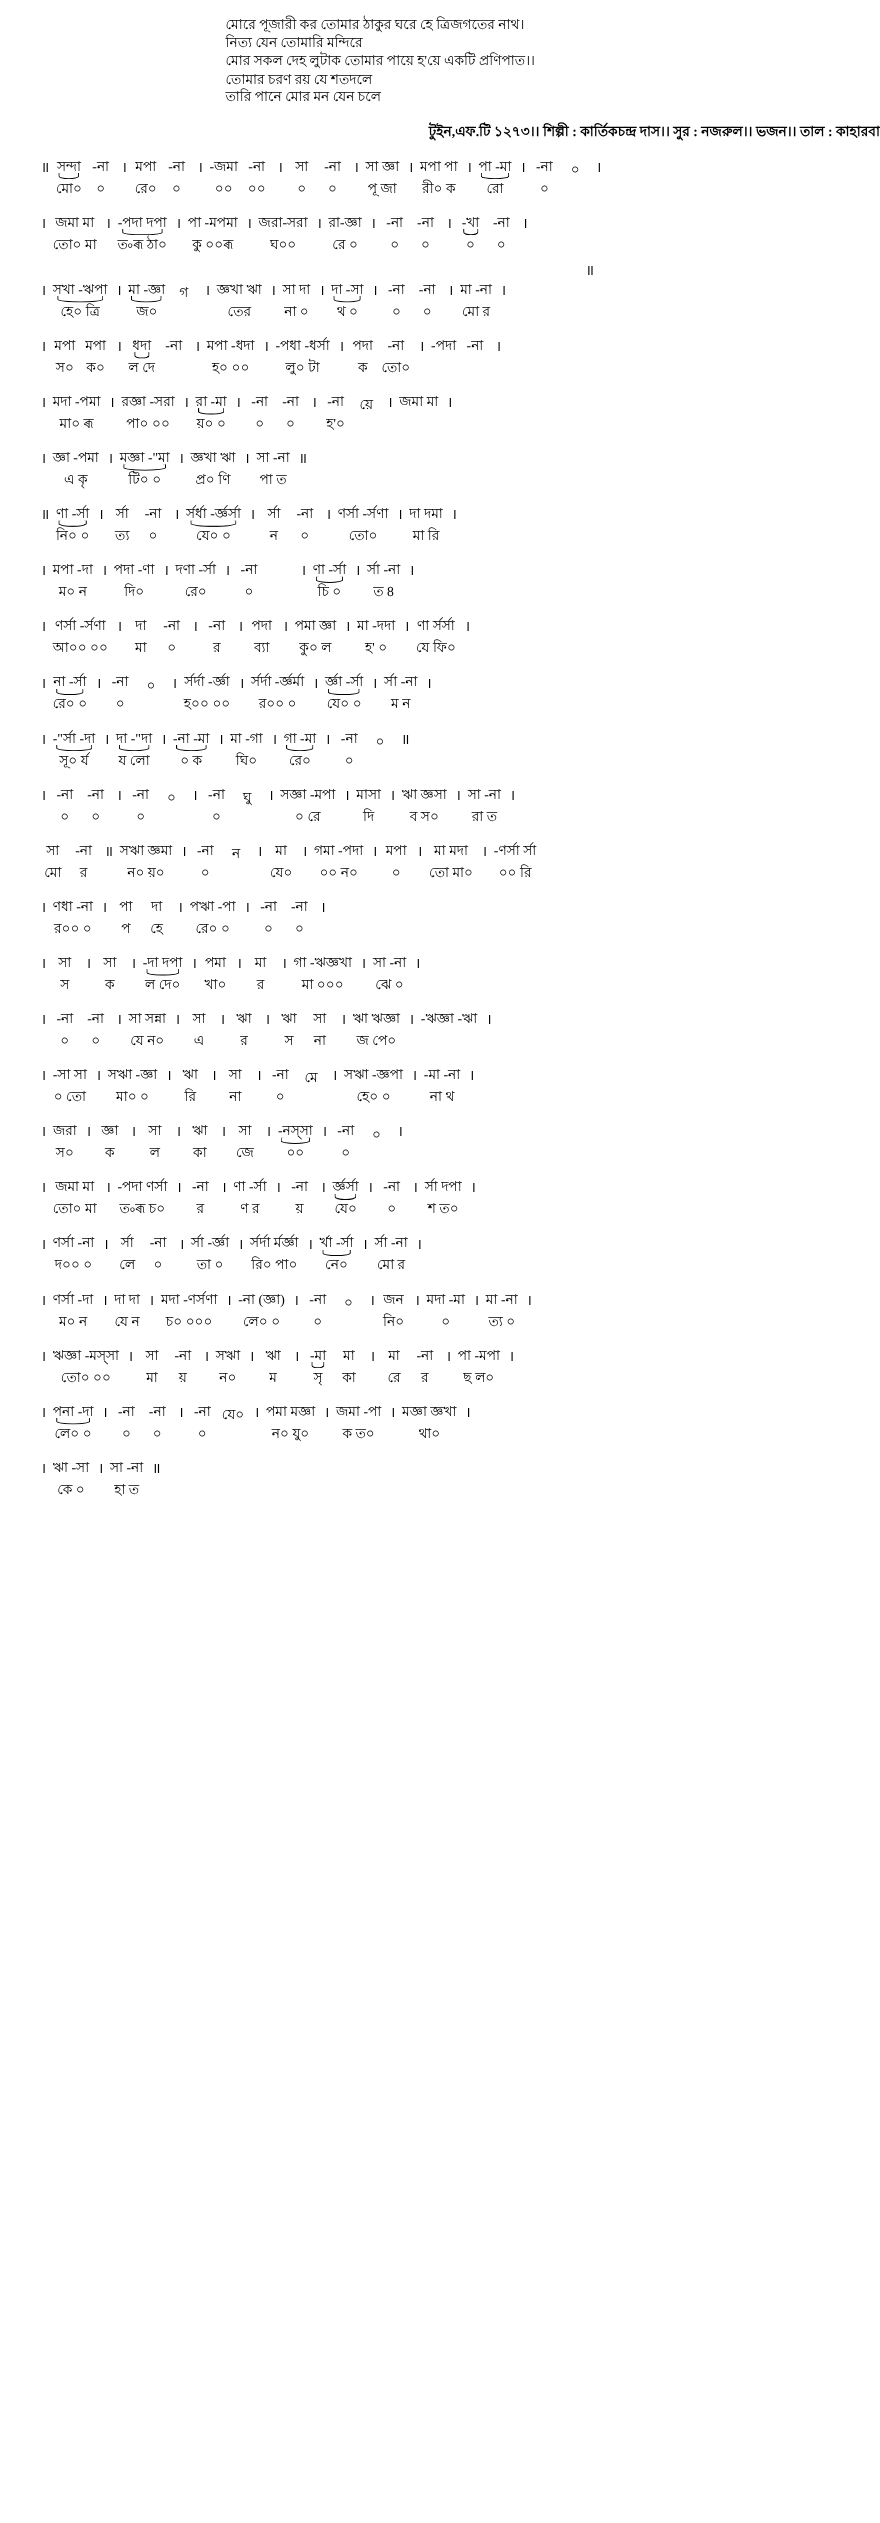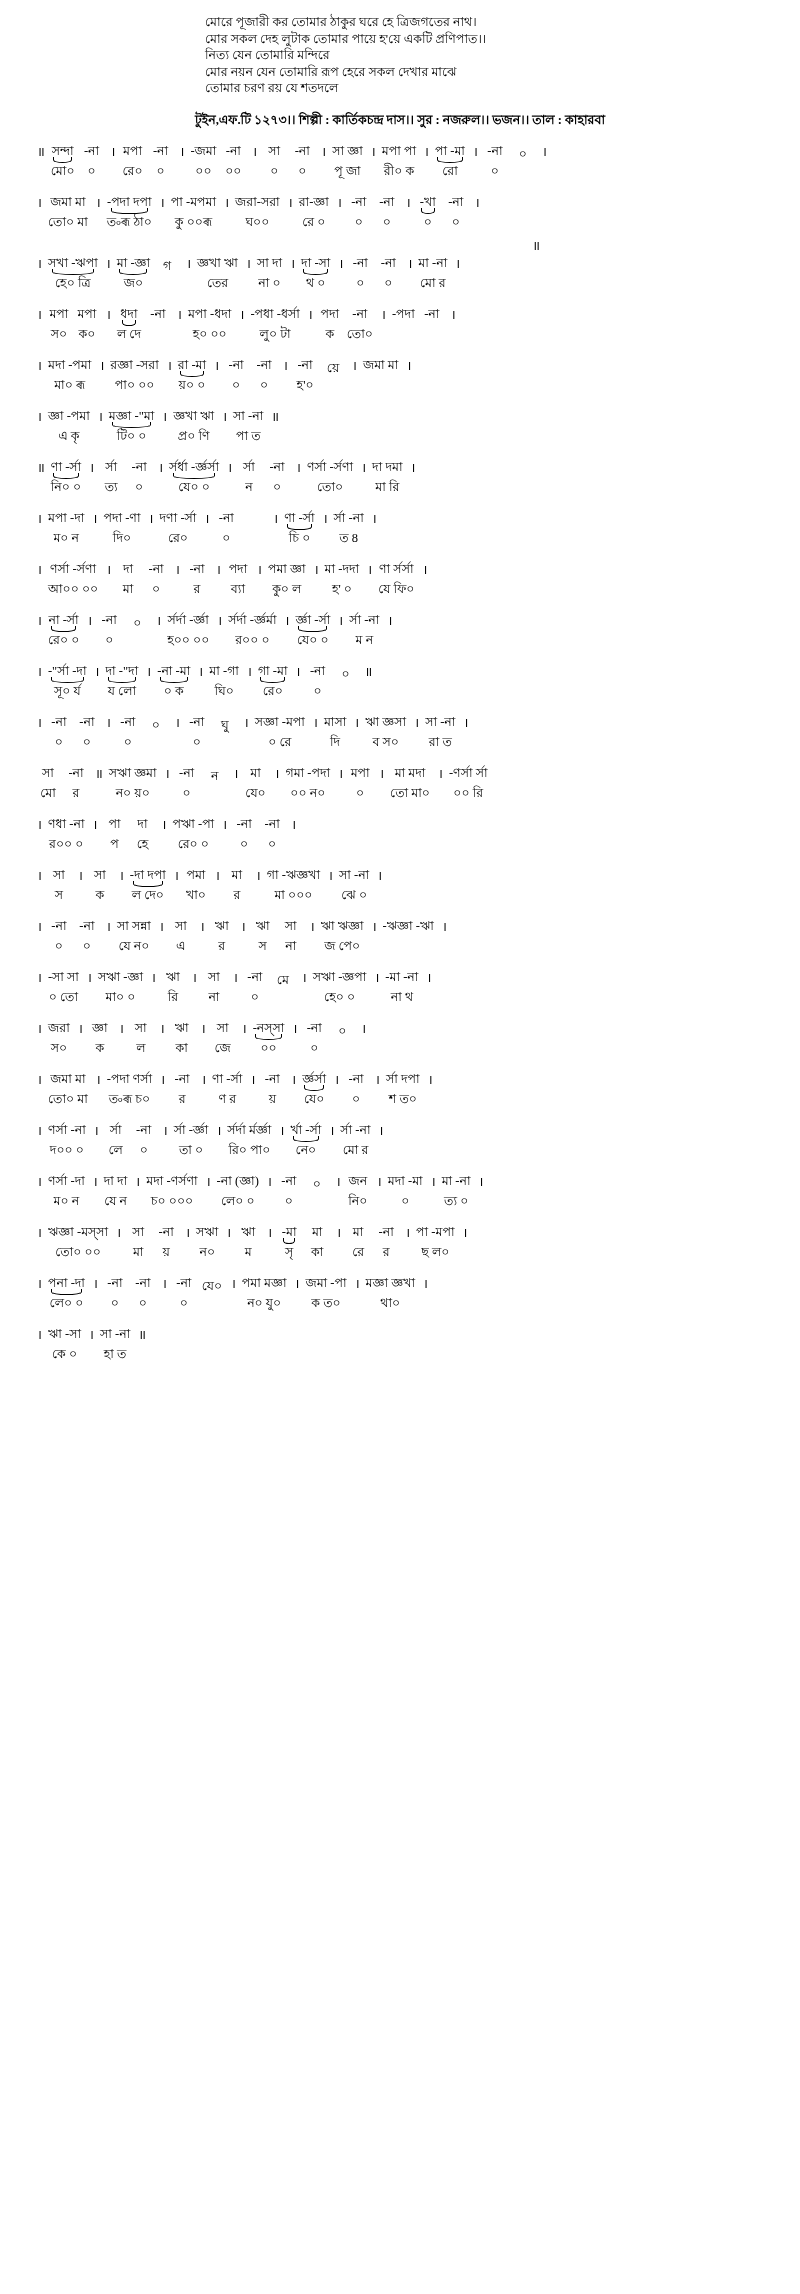--- a/index.html
+++ b/index.html
@@ -28,21 +28,21 @@
     font-size: 12.5px;
     line-height: 16.5px;
   }
   .lyrics .ln {
     white-space: nowrap;
   }
   
   .credits {
     margin-top: 14px;
     width: 800px;
-    text-align: center;
+    text-align: right;
     font-size: 12.5px;
     font-weight: bold;
     line-height: 18px;
   }
   
   .notation {
     margin-top: 14px;
     padding: 0 34px 20px 34px;
     box-sizing: border-box;
   }
@@ -118,24 +118,24 @@
     margin-bottom: 2px;
   }
 </style>
 </head>
 <body>
 
 <div class="page">
 
   <div class="lyrics">
     <div class="ln">মোরে পূজারী কর তোমার ঠাকুর ঘরে হে ত্রিজগতের নাথ।</div>
+    <div class="ln">নিত্য যেন তোমারি মন্দিরে</div>
     <div class="ln">মোর সকল দেহ লুটাক তোমার পায়ে হ'য়ে একটি প্রণিপাত।।</div>
-    <div class="ln">নিত্য যেন তোমারি মন্দিরে</div>
-    <div class="ln">মোর নয়ন যেন তোমারি রূপ হেরে সকল দেখার মাঝে</div>
     <div class="ln">তোমার চরণ রয় যে শতদলে</div>
+    <div class="ln">তারি পানে মোর মন যেন চলে</div>
   </div>
 
   <div class="credits">টুইন,এফ.টি ১২৭৩।। শিল্পী : কার্তিকচন্দ্র দাস।। সুর : নজরুল।। ভজন।। তাল : কাহারবা</div>
 
   <div class="notation" id="notation-root">
       <div class="sysrow">
         <div class="barmark">॥</div>
         <div class="bar">
           <div class="cells">
             <div class="cell">

